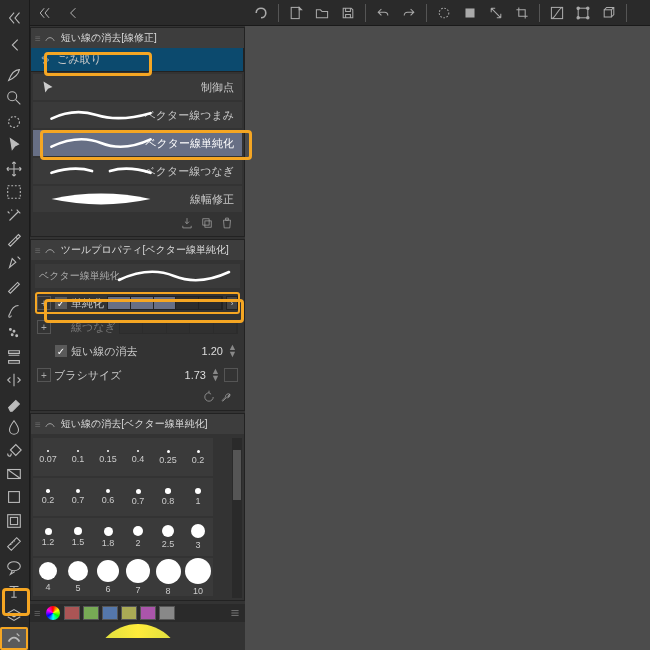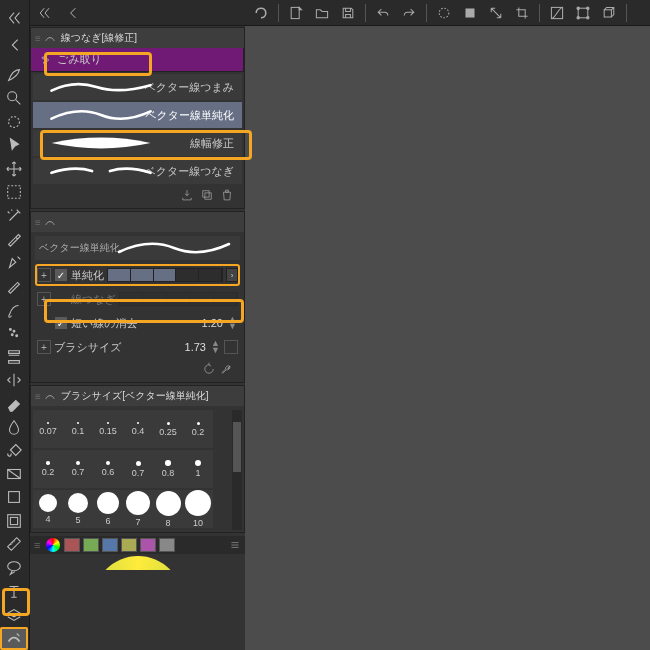--- a/index.html
+++ b/index.html
@@ -22,21 +22,21 @@
   .canvas-topbar .ico { width: 24px; height: 22px; display:flex; align-items:center; justify-content:center; }
   .canvas-topbar svg { width: 16px; height: 16px; stroke:#aaa; fill:none; stroke-width:1.3; }
   .sep { width: 1px; height: 18px; background: #555; margin: 0 3px; }
 
   .panel { background: #333; border: 1px solid #222; margin: 1px 0; }
   .panel-header { height: 20px; background: #3d3d3d; display: flex; align-items: center; padding: 0 4px; gap: 4px; font-size: 10px; color:#ddd; }
   .panel-header .grip { color:#666; letter-spacing:-2px; }
   .panel-header svg { width:14px; height:14px; stroke:#ccc; fill:none; }
 
   .subtool-tabs { display: flex; background:#2a2a2a; border-bottom:1px solid #222; }
-  .subtool-tab { padding: 4px 8px; display:flex; align-items:center; gap:4px; font-size:11px; background:#701a75; border-right:1px solid #222; }
+  .subtool-tab { padding: 4px 8px; display:flex; align-items:center; gap:4px; font-size:11px; background:#0c4a6e; border-right:1px solid #222; }
   .subtool-tab.active { background: #676f85; color:#fff; }
   .subtool-tab svg { width:14px;height:14px; stroke:#ccc; fill:none; }
 
   .subtool-list { padding: 2px; }
   .subtool-item { height: 26px; display:flex; align-items:center; justify-content:flex-end; padding: 0 8px 0 4px; background: #3a3a3a; margin-bottom:2px; position:relative; font-size:11px; }
   .subtool-item.selected { background: #676f85; color:#fff; }
   .subtool-item .wave { position:absolute; left:8px; top:0; bottom:0; width:130px; display:flex; align-items:center; }
   .subtool-item svg.wave-svg { width:120px; height:18px; stroke:#fff; fill:none; stroke-width:3; stroke-linecap:round; }
   .subtool-item .thumb { width:18px;height:18px; position:absolute; left:6px; display:flex;align-items:center;justify-content:center; }
   .subtool-actions { display:flex; justify-content:flex-end; gap:4px; padding: 2px 6px; }
@@ -245,64 +245,72 @@
           </svg>
         </span>
     </div>
 
     <div class="panel">
       <div class="panel-header">
         <span class="grip">≡</span>
         <svg viewBox="0 0 20 20">
             <path d="M4 14c3-6 9-6 12 0"></path>
           </svg>
-        <span>線つなぎ[線修正]</span>
+        <span>短い線の消去[線修正]</span>
       </div>
       <div class="subtool-tabs">
         <div class="subtool-tab" style="flex:1">
           <svg viewBox="0 0 20 20">
               <circle cx="6" cy="7" r="1.5"></circle>
               <circle cx="12" cy="10" r="1.5"></circle>
               <circle cx="8" cy="14" r="1.5"></circle>
             </svg>
           <span>ごみ取り</span>
         </div>
       </div>
       <div class="subtool-list">
         <div class="subtool-item">
+          <div class="thumb">
+              <svg viewBox="0 0 20 20">
+                <path d="M5 4l2 12 3-4 5-2z" fill="#ccc" stroke="none"></path>
+              </svg>
+            </div>
+          <span>制御点</span>
+        </div>
+        <div class="subtool-item">
           <div class="wave">
               <svg class="wave-svg" viewBox="0 0 120 20">
                 <path d="M5 14 Q30 2 55 10 T115 8"></path>
               </svg>
             </div>
           <span>ベクター線つまみ</span>
         </div>
         <div class="subtool-item selected">
           <div class="wave">
               <svg class="wave-svg" viewBox="0 0 120 20">
                 <path d="M5 14 Q35 0 60 10 T115 6"></path>
               </svg>
             </div>
           <span>ベクター線単純化</span>
         </div>
         <div class="subtool-item">
           <div class="wave">
               <svg class="wave-svg" viewBox="0 0 120 20">
-                <path d="M5 10 Q60 -2 115 10 Q60 22 5 10z" fill="#fff" stroke="none"></path>
+                <path d="M5 12 Q30 4 50 10M70 10 Q90 4 115 12"></path>
               </svg>
             </div>
-          <span>線幅修正</span>
+          <span>ベクター線つなぎ</span>
         </div>
         <div class="subtool-item">
           <div class="wave">
               <svg class="wave-svg" viewBox="0 0 120 20">
-                <path d="M5 12 Q30 4 50 10M70 10 Q90 4 115 12"></path>
+                <path d="M5 10 Q60 -2 115 10 Q60 22 5 10z" fill="#fff" stroke="none"></path>
               </svg>
             </div>
-          <span>ベクター線つなぎ</span>
+          <span>線幅修正</span>
         </div>
         <div class="subtool-actions">
           <span class="ico"><svg viewBox="0 0 20 20">
                 <path d="M10 3v8M7 8l3 3 3-3M4 14v3h12v-3"></path>
               </svg></span>
           <span class="ico"><svg viewBox="0 0 20 20">
                 <rect x="4" y="4" width="9" height="9"></rect>
                 <rect x="7" y="7" width="9" height="9"></rect>
               </svg></span>
           <span class="ico"><svg viewBox="0 0 20 20">
@@ -311,20 +319,21 @@
         </div>
       </div>
     </div>
 
     <div class="panel">
       <div class="panel-header">
         <span class="grip">≡</span>
         <svg viewBox="0 0 20 20">
             <path d="M4 14c3-6 9-6 12 0"></path>
           </svg>
+        <span>ツールプロパティ[ベクター線単純化]</span>
       </div>
       <div class="prop-body">
         <div class="prop-preview">
           <span class="lbl">ベクター線単純化</span>
           <svg viewBox="0 0 120 20">
               <path d="M5 14 Q35 0 60 10 T115 6"></path>
             </svg>
         </div>
         <div class="slider-row highlight">
           <span class="plus">+</span>
@@ -377,21 +386,21 @@
         </div>
       </div>
     </div>
 
     <div class="panel">
       <div class="panel-header">
         <span class="grip">≡</span>
         <svg viewBox="0 0 20 20">
             <path d="M4 14c3-6 9-6 12 0"></path>
           </svg>
-        <span>ブラシサイズ[ベクター線単純化]</span>
+        <span>短い線の消去[ベクター線単純化]</span>
       </div>
       <div class="brush-grid" id="brush-grid">
         <div class="brush-row">
             <div class="brush-cell">
               <div class="dot" style="width: 2px; height: 2px;"></div>
               <div class="sz">0.07</div>
             </div>
             <div class="brush-cell">
               <div class="dot" style="width: 2px; height: 2px;"></div>
               <div class="sz">0.1</div>
@@ -430,20 +439,46 @@
               <div class="dot" style="width: 5px; height: 5px;"></div>
               <div class="sz">0.7</div>
             </div>
             <div class="brush-cell">
               <div class="dot" style="width: 5.5px; height: 5.5px;"></div>
               <div class="sz">0.8</div>
             </div>
             <div class="brush-cell">
               <div class="dot" style="width: 6px; height: 6px;"></div>
               <div class="sz">1</div>
+            </div>
+          </div>
+          <div class="brush-row">
+            <div class="brush-cell">
+              <div class="dot" style="width: 7px; height: 7px;"></div>
+              <div class="sz">1.2</div>
+            </div>
+            <div class="brush-cell">
+              <div class="dot" style="width: 8px; height: 8px;"></div>
+              <div class="sz">1.5</div>
+            </div>
+            <div class="brush-cell">
+              <div class="dot" style="width: 9px; height: 9px;"></div>
+              <div class="sz">1.8</div>
+            </div>
+            <div class="brush-cell">
+              <div class="dot" style="width: 10px; height: 10px;"></div>
+              <div class="sz">2</div>
+            </div>
+            <div class="brush-cell">
+              <div class="dot" style="width: 12px; height: 12px;"></div>
+              <div class="sz">2.5</div>
+            </div>
+            <div class="brush-cell">
+              <div class="dot" style="width: 14px; height: 14px;"></div>
+              <div class="sz">3</div>
             </div>
           </div>
           <div class="brush-row">
             <div class="brush-cell">
               <div class="dot" style="width: 18px; height: 18px;"></div>
               <div class="sz">4</div>
             </div>
             <div class="brush-cell">
               <div class="dot" style="width: 20px; height: 20px;"></div>
               <div class="sz">5</div>

